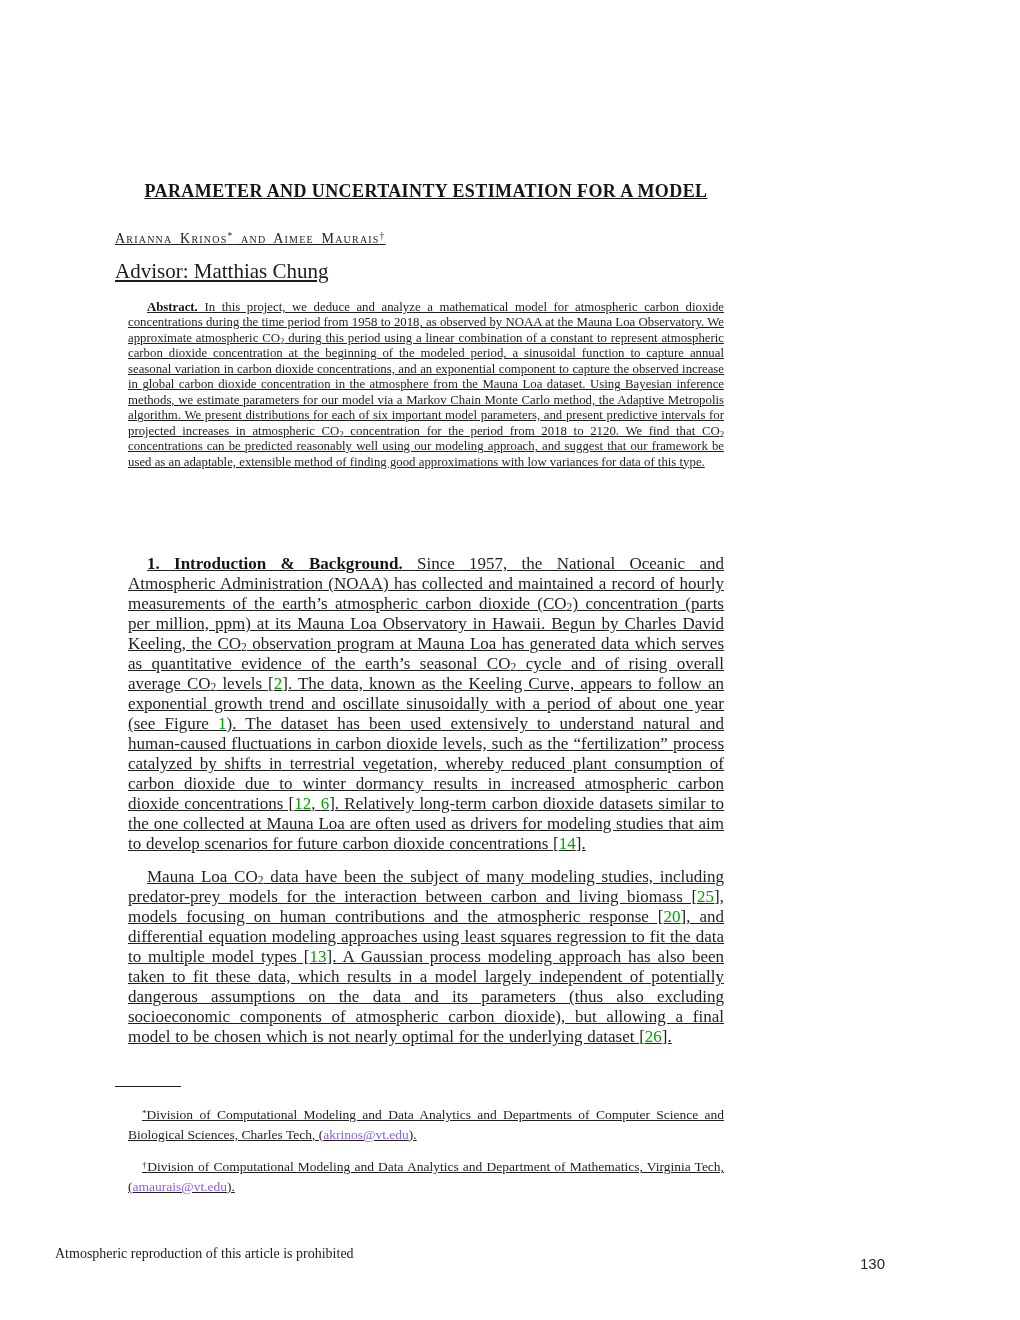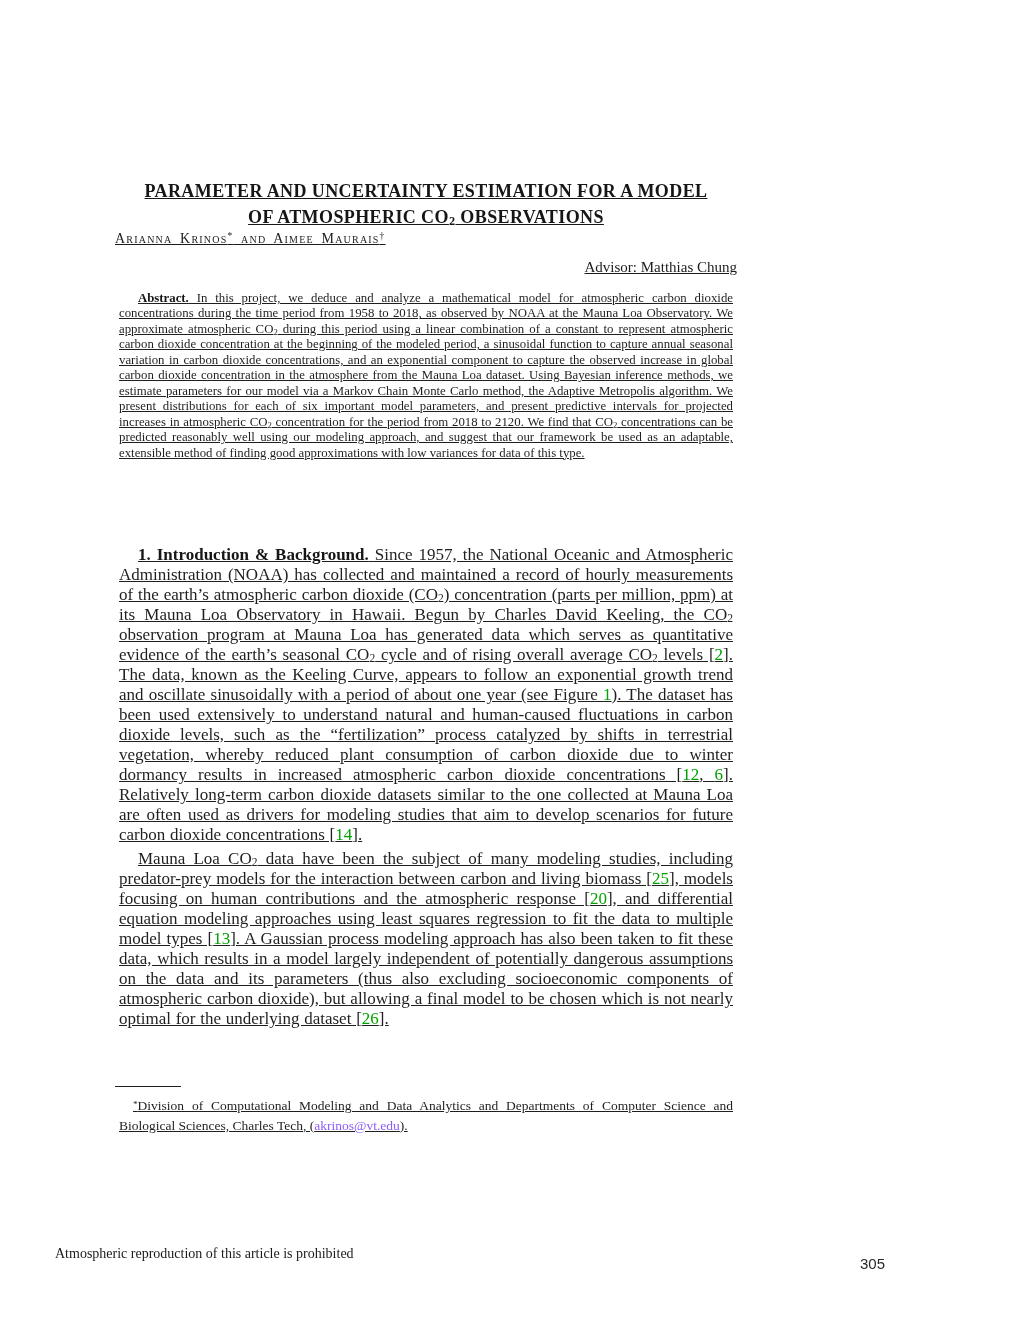--- a/index.html
+++ b/index.html
@@ -28,31 +28,31 @@
     top: 231px;
     text-align: left;
     font-variant: small-caps;
     font-size: 14px;
     letter-spacing: 1.2px;
     word-spacing: 3px;
     color: #1c1c1c;
   }
   .advisor {
     top: 259px;
-    text-align: right;
-    font-size: 15px;
+    text-align: left;
+    font-size: 21px;
     color: #1c1c1c;
   }
   .abstract {
     top: 287px;
     font-size: 12.8px;
     line-height: 15.45px;
     text-align: justify;
   }
-  .abstract p, .intro p, .footnotes p { margin: 4px; }
+  .abstract p, .intro p, .footnotes p { margin: 13px; }
   .abstract p { text-indent: 19px; }
 
   .intro {
     top: 541px;
     font-size: 17px;
     line-height: 20px;
     text-align: justify;
     word-spacing: 0.5px;
   }
   .intro p { text-indent: 19px; }
@@ -94,41 +94,41 @@
   .cite { color: #00a300; cursor: pointer; }
   .mail { color: #8b5cf6; cursor: pointer; }
 </style>
 </head>
 <body>
 
 <div class="page">
 
   <div class="block title">
     <div>PARAMETER AND UNCERTAINTY ESTIMATION FOR A MODEL</div>
-    <div><span>OF ATMOSPHERIC CO</span><sub>2</sub><span> OBSERVATIONS</span></div>
   </div>
 
   <div class="block authors"><span>Arianna Krinos</span><sup>*</sup><span> and Aimee Maurais</span><sup>†</sup></div>
 
   <div class="block advisor">Advisor: Matthias Chung</div>
 
   <div class="block abstract">
     <p><b>Abstract.</b><span> In this project, we deduce and analyze a mathematical model for atmospheric carbon dioxide concentrations during the time period from 1958 to 2018, as observed by NOAA at the Mauna Loa Observatory. We approximate atmospheric CO</span><sub>2</sub><span> during this period using a linear combination of a constant to represent atmospheric carbon dioxide concentration at the beginning of the modeled period, a sinusoidal function to capture annual seasonal variation in carbon dioxide concentrations, and an exponential component to capture the observed increase in global carbon dioxide concentration in the atmosphere from the Mauna Loa dataset. Using Bayesian inference methods, we estimate parameters for our model via a Markov Chain Monte Carlo method, the Adaptive Metropolis algorithm. We present distributions for each of six important model parameters, and present predictive intervals for projected increases in atmospheric CO</span><sub>2</sub><span> concentration for the period from 2018 to 2120. We find that CO</span><sub>2</sub><span> concentrations can be predicted reasonably well using our modeling approach, and suggest that our framework be used as an adaptable, extensible method of finding good approximations with low variances for data of this type.</span></p>
   </div>
 
   <div class="block intro">
     <p><b>1. Introduction &amp; Background.</b><span> Since 1957, the National Oceanic and Atmospheric Administration (NOAA) has collected and maintained a record of hourly measurements of the earth’s atmospheric carbon dioxide (CO</span><sub>2</sub><span>) concentration (parts per million, ppm) at its Mauna Loa Observatory in Hawaii. Begun by Charles David Keeling, the CO</span><sub>2</sub><span> observation program at Mauna Loa has generated data which serves as quantitative evidence of the earth’s seasonal CO</span><sub>2</sub><span> cycle and of rising overall average CO</span><sub>2</sub><span> levels [</span><span class="cite">2</span><span>]. The data, known as the Keeling Curve, appears to follow an exponential growth trend and oscillate sinusoidally with a period of about one year (see Figure </span><span class="cite">1</span><span>). The dataset has been used extensively to understand natural and human-caused fluctuations in carbon dioxide levels, such as the “fertilization” process catalyzed by shifts in terrestrial vegetation, whereby reduced plant consumption of carbon dioxide due to winter dormancy results in increased atmospheric carbon dioxide concentrations [</span><span class="cite">12</span><span>, </span><span class="cite">6</span><span>]. Relatively long-term carbon dioxide datasets similar to the one collected at Mauna Loa are often used as drivers for modeling studies that aim to develop scenarios for future carbon dioxide concentrations [</span><span class="cite">14</span><span>].</span></p>
     <p><span>Mauna Loa CO</span><sub>2</sub><span> data have been the subject of many modeling studies, including predator-prey models for the interaction between carbon and living biomass [</span><span class="cite">25</span><span>], models focusing on human contributions and the atmospheric response [</span><span class="cite">20</span><span>], and differential equation modeling approaches using least squares regression to fit the data to multiple model types [</span><span class="cite">13</span><span>]. A Gaussian process modeling approach has also been taken to fit these data, which results in a model largely independent of potentially dangerous assumptions on the data and its parameters (thus also excluding socioeconomic components of atmospheric carbon dioxide), but allowing a final model to be chosen which is not nearly optimal for the underlying dataset [</span><span class="cite">26</span><span>].</span></p>
   </div>
 
   <div class="fn-rule"></div>
 
   <div class="block footnotes">
     <p><sup>*</sup><span>Division of Computational Modeling and Data Analytics and Departments of Computer Science and Biological Sciences, Charles Tech, (</span><span class="mail">akrinos@vt.edu</span><span>).</span></p>
+    <p><sup>†</sup><span>Division of Computational Modeling and Data Analytics and Department of Mathematics, Virginia Tech, (</span><span class="mail">amaurais@vt.edu</span><span>).</span></p>
   </div>
 
   <div class="copyright">
     <div>Atmospheric reproduction of this article is prohibited</div>
   </div>
 
-  <div class="pagenum">305</div>
+  <div class="pagenum">130</div>
 
 </div>
 
 </body></html>

